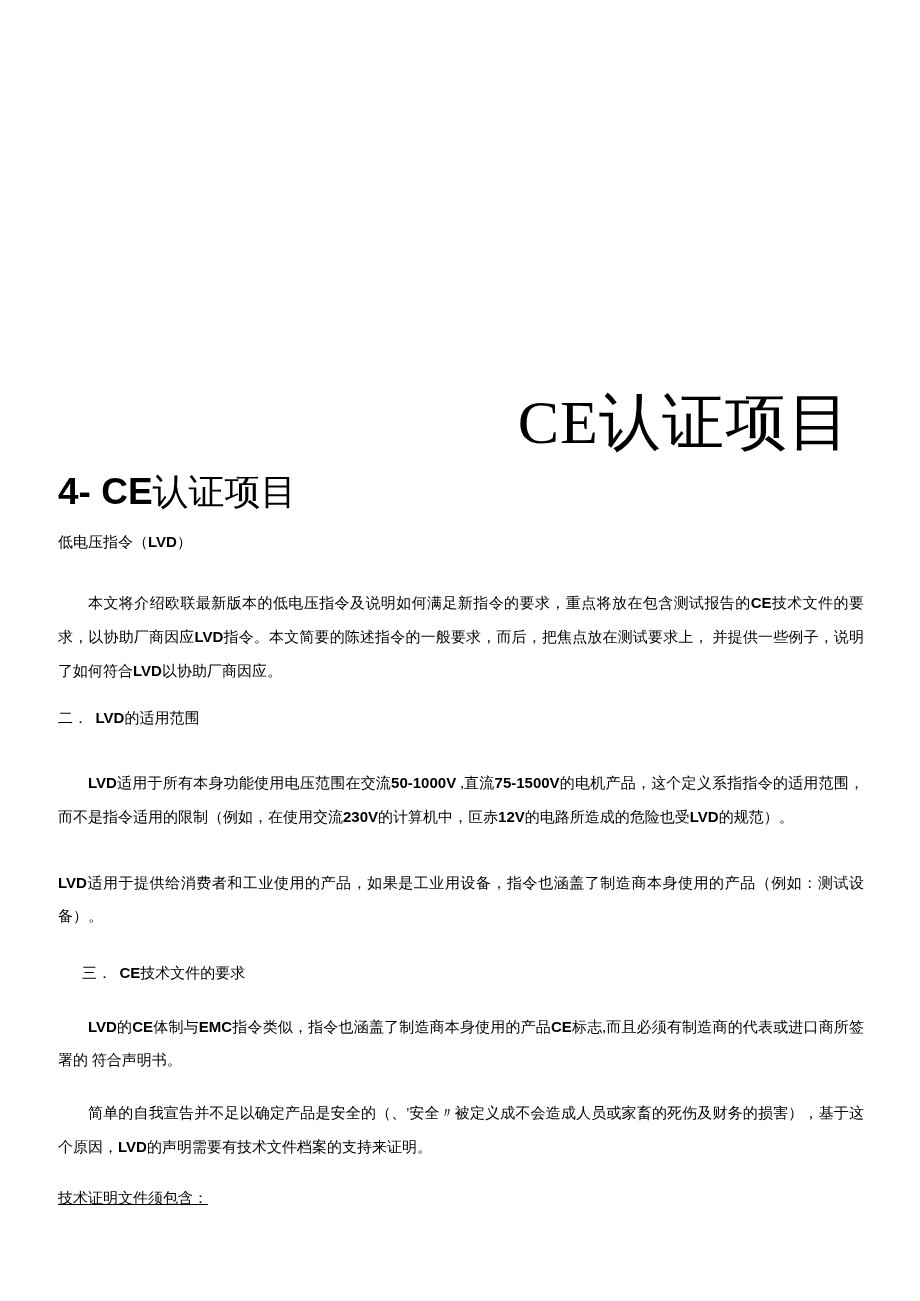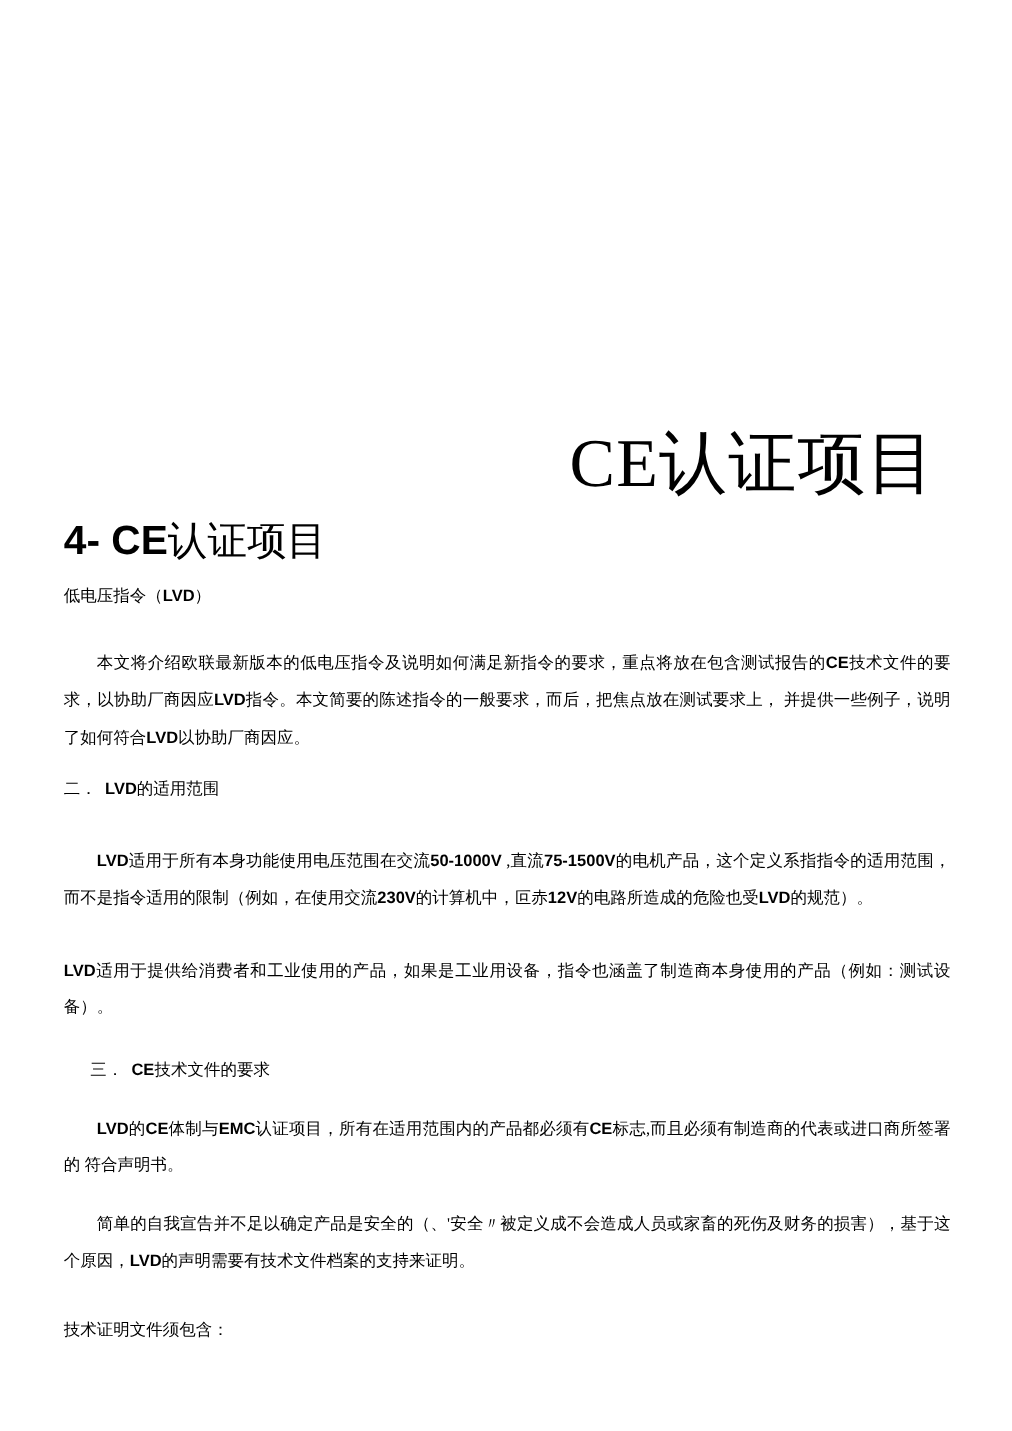--- a/index.html
+++ b/index.html
@@ -62,21 +62,21 @@
     line-height: 33px;
     white-space: pre-wrap;
     text-align: justify;
   }
   .indent-2 { text-indent: 30px; }
   .para-intro      { margin-top: 34px; }
   .para-scope-1    { margin-top: 38px; }
   .para-scope-2    { margin-top: 32px; }
   .para-techfile-1 { margin-top: 27px; }
   .para-techfile-2 { margin-top: 20px; }
-  .list-intro      { margin-top: 36px; font-size: 15px; line-height: 20px; white-space: pre-wrap; }
+  .list-intro      { margin-top: 24px; font-size: 15px; line-height: 20px; white-space: pre-wrap; text-decoration: underline; }
   .seg-latin {
     font-family: "Liberation Sans", "DejaVu Sans", sans-serif;
     font-weight: 700;
   }
 </style>
 </head>
 <body>
 
 <div class="doc">
 
@@ -91,19 +91,19 @@
   <div class="para indent-2 para-intro"><span>本文将介绍欧联最新版本的低电压指令及说明如何满足新指令的要求，重点将放在包含测试报告的</span><span class="seg-latin">CE</span><span>技术文件的要求，以协助厂商因应</span><span class="seg-latin">LVD</span><span>指令。本文简要的陈述指令的一般要求，而后，把焦点放在测试要求上， 并提供一些例子，说明了如何符合</span><span class="seg-latin">LVD</span><span>以协助厂商因应。</span></div>
 
   <div class="section-heading scope-heading"><span>二．  </span><span class="seg-latin">LVD</span><span>的适用范围</span></div>
 
   <div class="para indent-2 para-scope-1"><span class="seg-latin">LVD</span><span>适用于所有本身功能使用电压范围在交流</span><span class="seg-latin">50-1000V</span><span> ,直流</span><span class="seg-latin">75-1500V</span><span>的电机产品，这个定义系指指令的适用范围，而不是指令适用的限制（例如，在使用交流</span><span class="seg-latin">230V</span><span>的计算机中，叵赤</span><span class="seg-latin">12V</span><span>的电路所造成的危险也受</span><span class="seg-latin">LVD</span><span>的规范）。</span></div>
 
   <div class="para para-scope-2"><span class="seg-latin">LVD</span><span>适用于提供给消费者和工业使用的产品，如果是工业用设备，指令也涵盖了制造商本身使用的产品（例如：测试设备）。</span></div>
 
   <div class="section-heading techfile-heading"><span>三．  </span><span class="seg-latin">CE</span><span>技术文件的要求</span></div>
 
-  <div class="para indent-2 para-techfile-1"><span class="seg-latin">LVD</span><span>的</span><span class="seg-latin">CE</span><span>体制与</span><span class="seg-latin">EMC</span><span>认证项目，所有在适用范围内的产品都必须有</span><span class="seg-latin">CE</span><span>标志,而且必须有制造商的代表或进口商所签署的 符合声明书。</span></div>
+  <div class="para indent-2 para-techfile-1"><span class="seg-latin">LVD</span><span>的</span><span class="seg-latin">CE</span><span>体制与</span><span class="seg-latin">EMC</span><span>指令类似，指令也涵盖了制造商本身使用的产品</span><span class="seg-latin">CE</span><span>标志,而且必须有制造商的代表或进口商所签署的 符合声明书。</span></div>
 
   <div class="para indent-2 para-techfile-2"><span>简单的自我宣告并不足以确定产品是安全的（、'安全〃被定义成不会造成人员或家畜的死伤及财务的损害），基于这个原因，</span><span class="seg-latin">LVD</span><span>的声明需要有技术文件档案的支持来证明。</span></div>
 
   <div class="list-intro"><span>技术证明文件须包含：</span></div>
 
 </div>
 
 </body></html>

